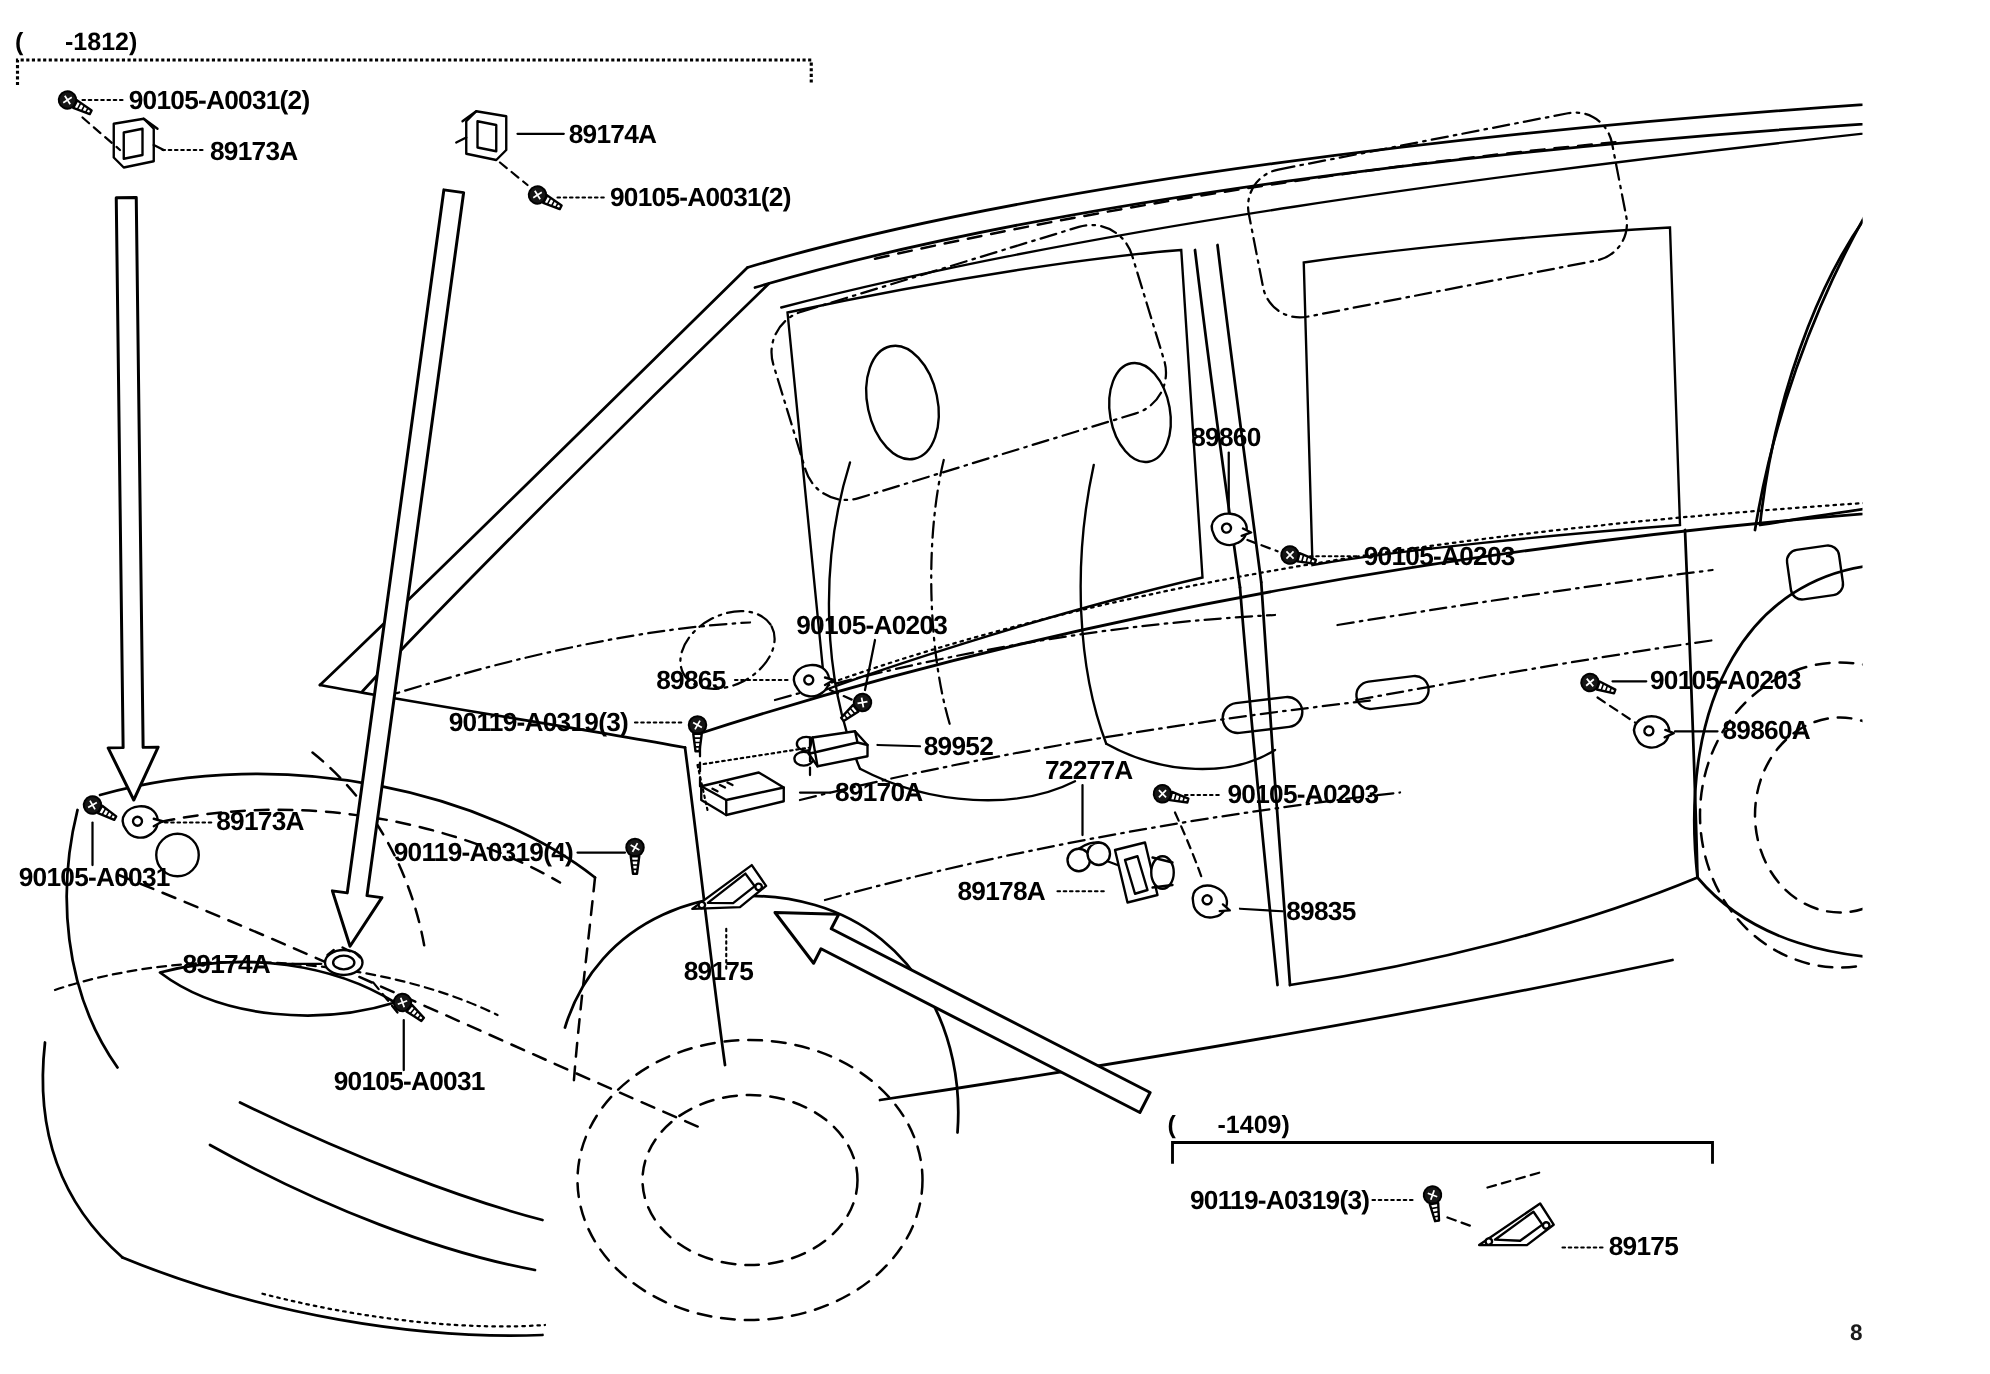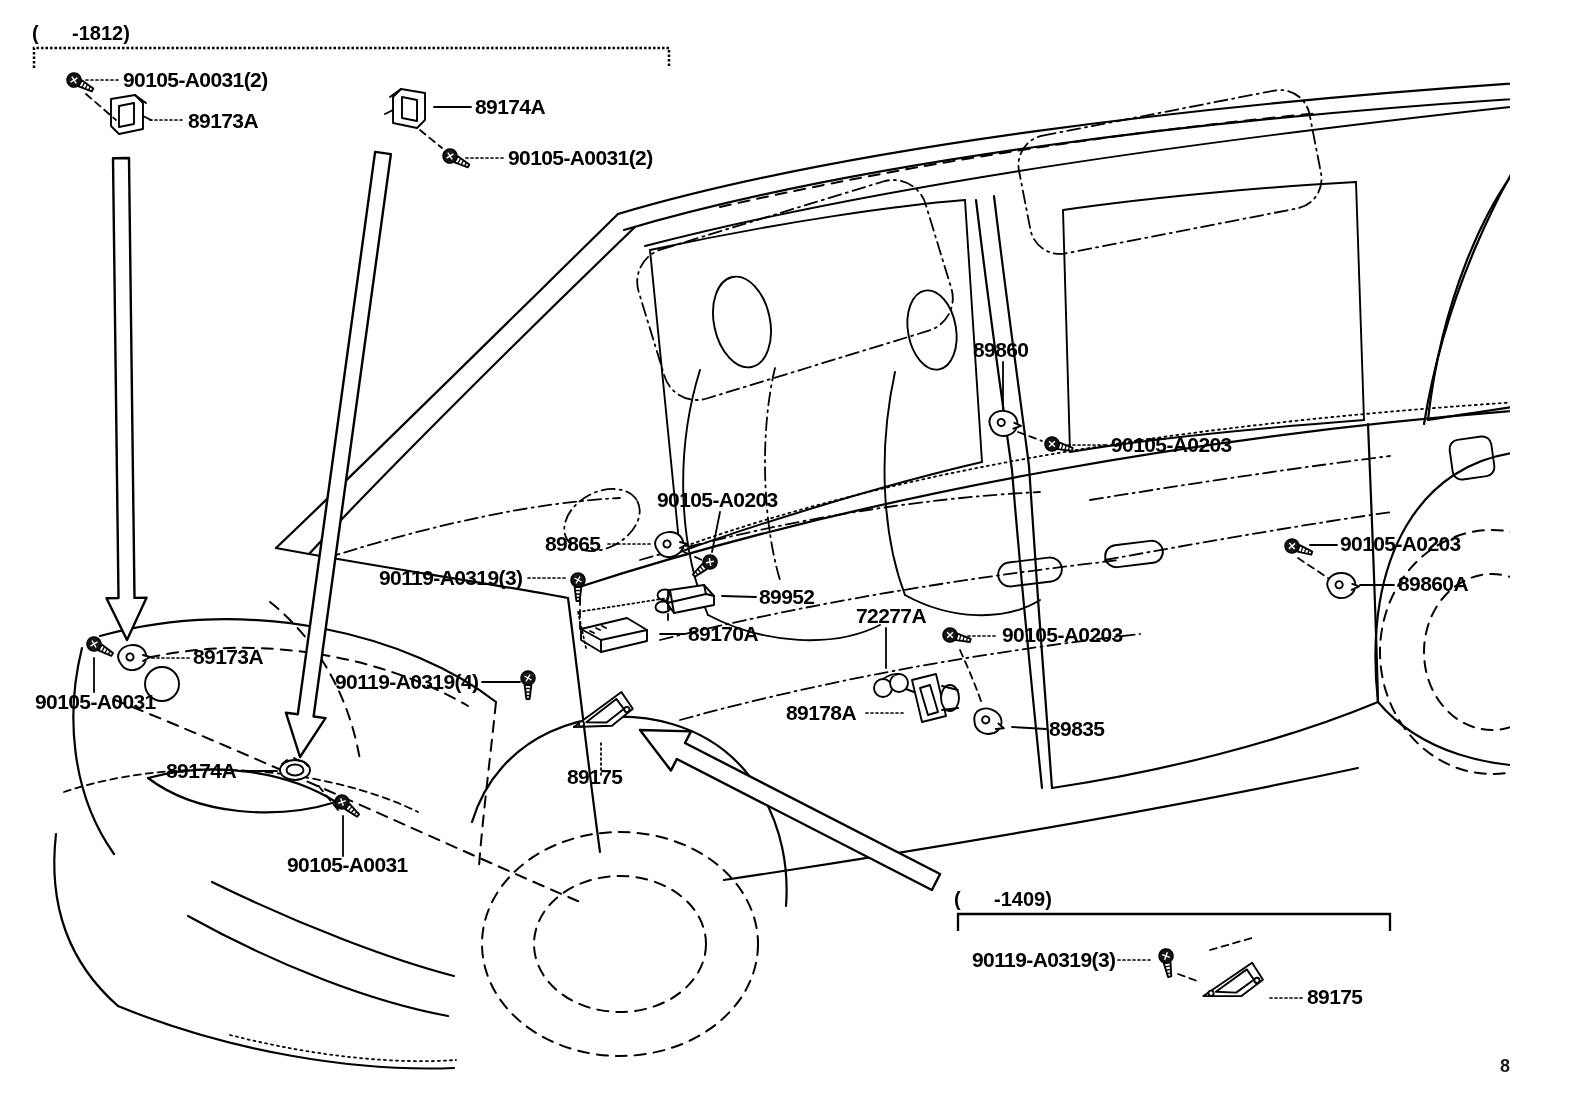--- a/index.html
+++ b/index.html
@@ -1,17 +1,17 @@
 <!DOCTYPE html>
 <html><head>
 <meta charset="utf-8">
 <style>
   html,body{margin:0;padding:0;background:#ffffff;}
   .stage{position:relative;width:1490px;height:1099px;background:#fff;overflow:hidden;
-         font-family:"Liberation Sans",sans-serif;margin-left:20px;}
+         font-family:"Liberation Sans",sans-serif;}
   svg{position:absolute;left:0;top:0;}
   .lbl{font-family:"Liberation Sans",sans-serif;font-weight:bold;font-size:21px;
        letter-spacing:-0.6px;fill:#000;}
   .note{font-family:"Liberation Sans",sans-serif;font-weight:bold;font-size:20px;fill:#000;}
   .code{font-family:"Liberation Sans",sans-serif;font-weight:bold;font-size:18px;
         letter-spacing:0.5px;fill:#1a1a1a;}
   .v  {fill:none;stroke:#000;stroke-width:2.2;stroke-linecap:round;stroke-linejoin:round;}
   .vt {fill:none;stroke:#000;stroke-width:1.9;stroke-linecap:round;}
   .d  {fill:none;stroke:#000;stroke-width:2;stroke-dasharray:11 8;stroke-linecap:round;}
   .dd {fill:none;stroke:#000;stroke-width:1.8;stroke-dasharray:13 5 2 5;stroke-linecap:round;}

